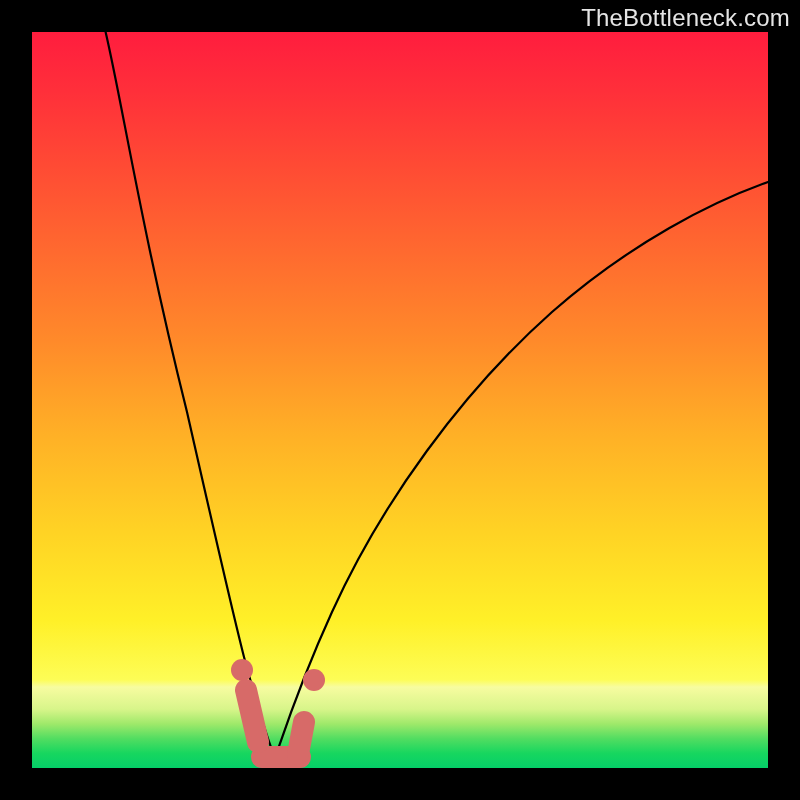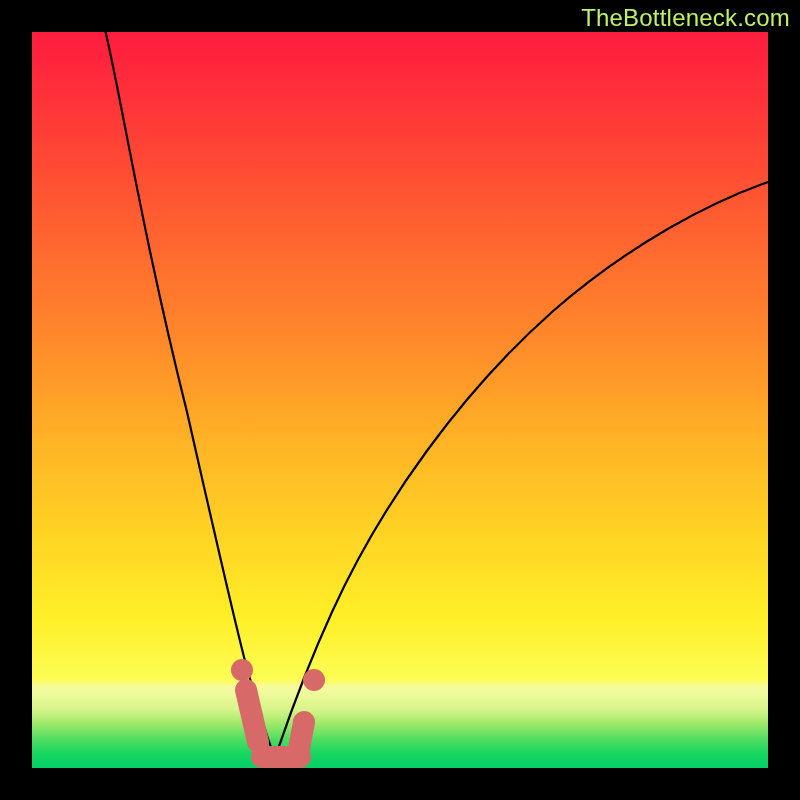--- a/index.html
+++ b/index.html
@@ -14,21 +14,21 @@
   .frame {
     position: relative;
     width: 800px;
     height: 800px;
     background: #000;
   }
   .watermark {
     position: absolute;
     top: 4px;
     right: 10px;
-    color: #bef264;
+    color: #e5e5e5;
     font-size: 24px;
     font-weight: 500;
     letter-spacing: 0.2px;
     z-index: 10;
   }
   .plot-area {
     position: absolute;
     left: 32px;
     top: 32px;
     width: 736px;

